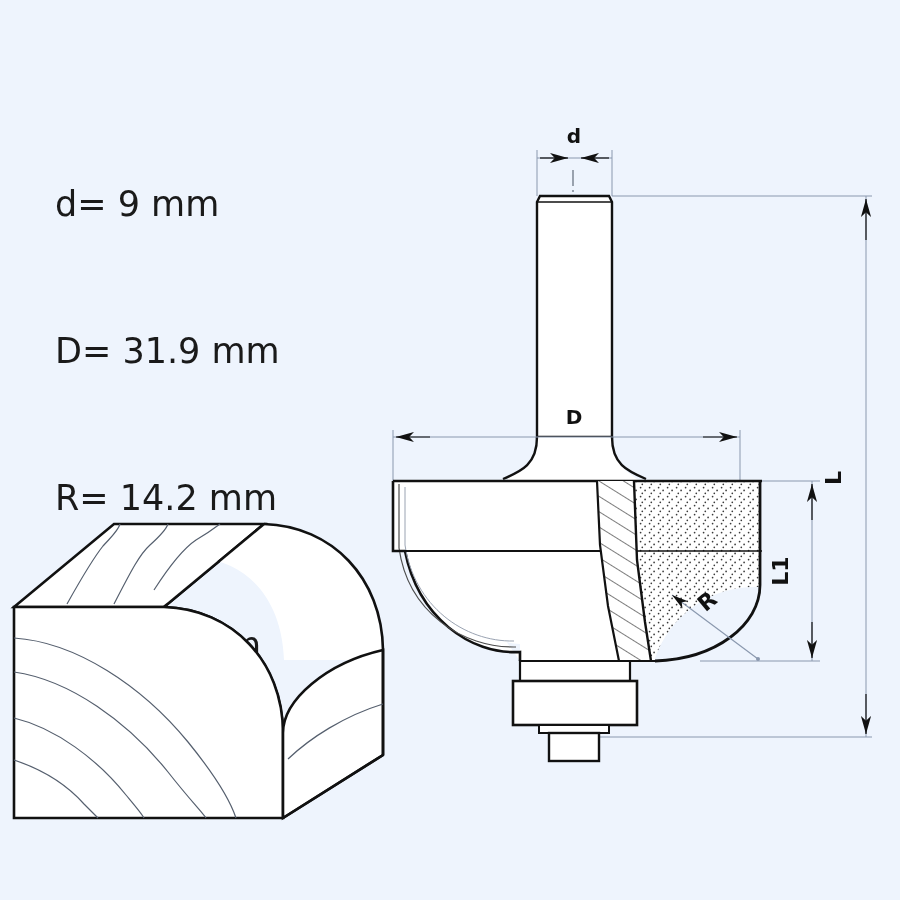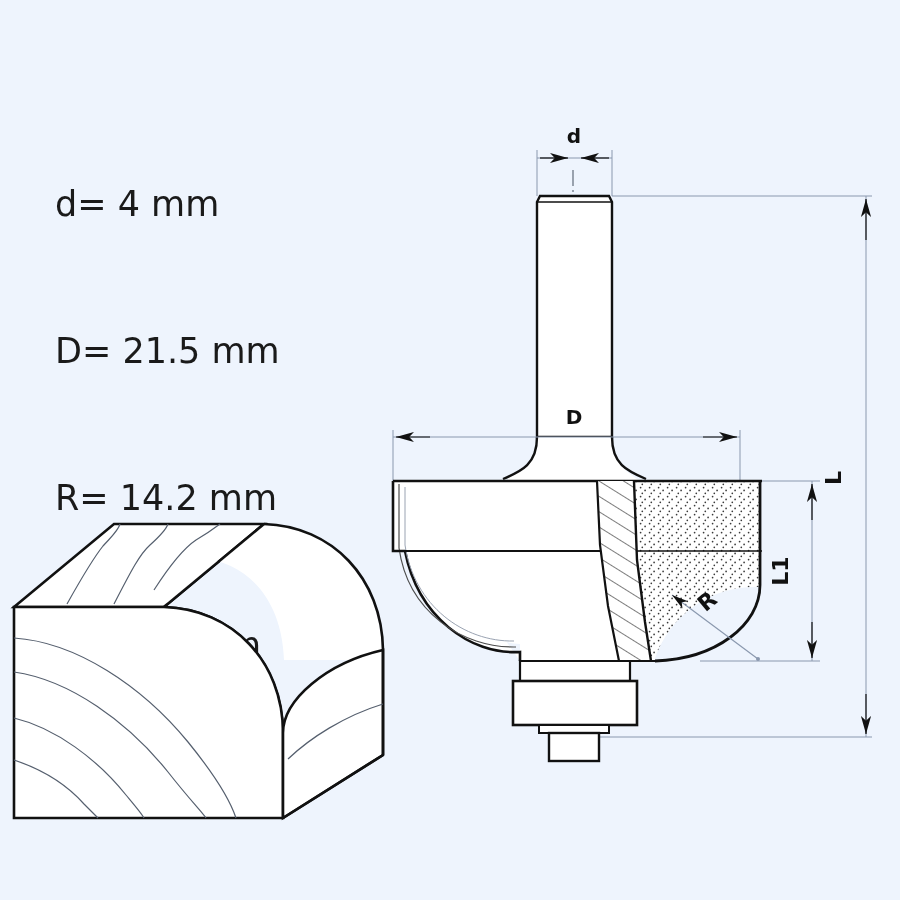--- a/index.html
+++ b/index.html
@@ -21,22 +21,22 @@
   }
   .spec-line{display:block;}
   svg{position:absolute;left:0;top:0;}
 </style>
 </head>
 <body>
 
 <div id="stage">
 
   <div class="spec-list">
-    <span class="spec-line">d= 4 mm</span>
-    <span class="spec-line">D= 21.5 mm</span>
+    <span class="spec-line">d= 9 mm</span>
+    <span class="spec-line">D= 31.9 mm</span>
     <span class="spec-line">R= 14.2 mm</span>
     <span class="spec-line">L1= 19 mm</span>
     <span class="spec-line">L= 60 mm</span>
   </div>
 
   <svg width="900" height="900" viewBox="0 0 900 900">
     <defs>
       <pattern id="stipple" width="9" height="9" patternUnits="userSpaceOnUse">
         <rect width="9" height="9" fill="#ffffff"></rect>
         <circle cx="1.6" cy="1.6" r="0.85" fill="#3a3a3a"></circle>

